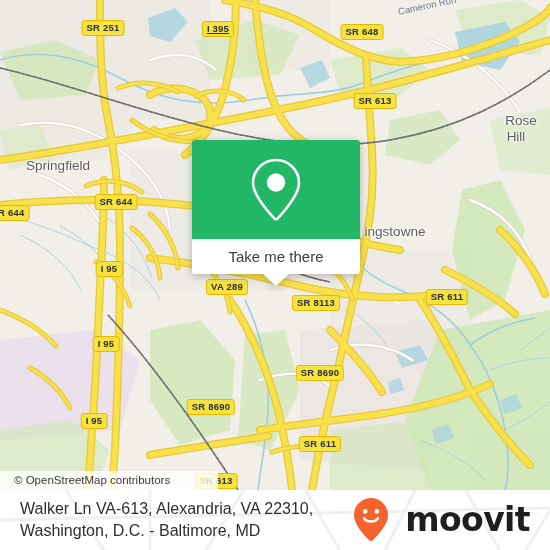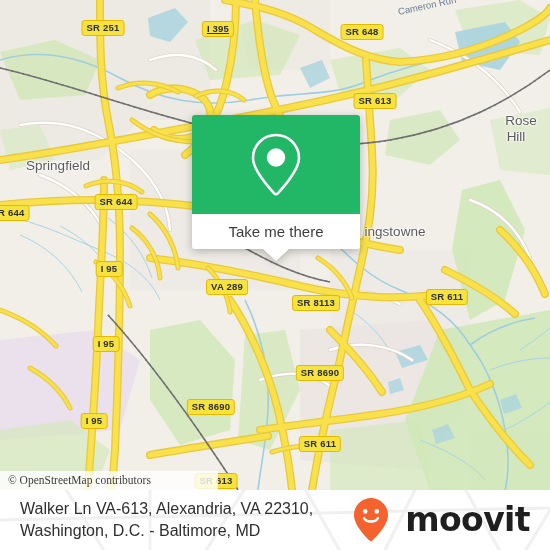--- a/index.html
+++ b/index.html
@@ -69,31 +69,31 @@
   #attribution {
     position: absolute;
     left: 0;
     top: 471px;
     width: 218px;
     height: 19px;
     background: rgba(255,255,255,0.82);
     color: #3b3b3b;
     font-size: 11.5px;
     line-height: 19px;
-    padding-left: 8px;
+    padding-left: 14px;
     box-sizing: border-box;
     white-space: nowrap;
-    font-family: Liberation Serif, serif;
+    font-family: Liberation Sans, sans-serif;
   }
 
   
   #callout {
     position: absolute;
     left: 192px;
-    top: 115px;
+    top: 140px;
     width: 200px;
     filter: drop-shadow(0 2px 4px rgba(0,0,0,0.25));
   }
   #callout-green {
     width: 168px;
     height: 99px;
     background: #22b767;
     border-radius: 3px 3px 0 0;
     display: flex;
     align-items: center;

